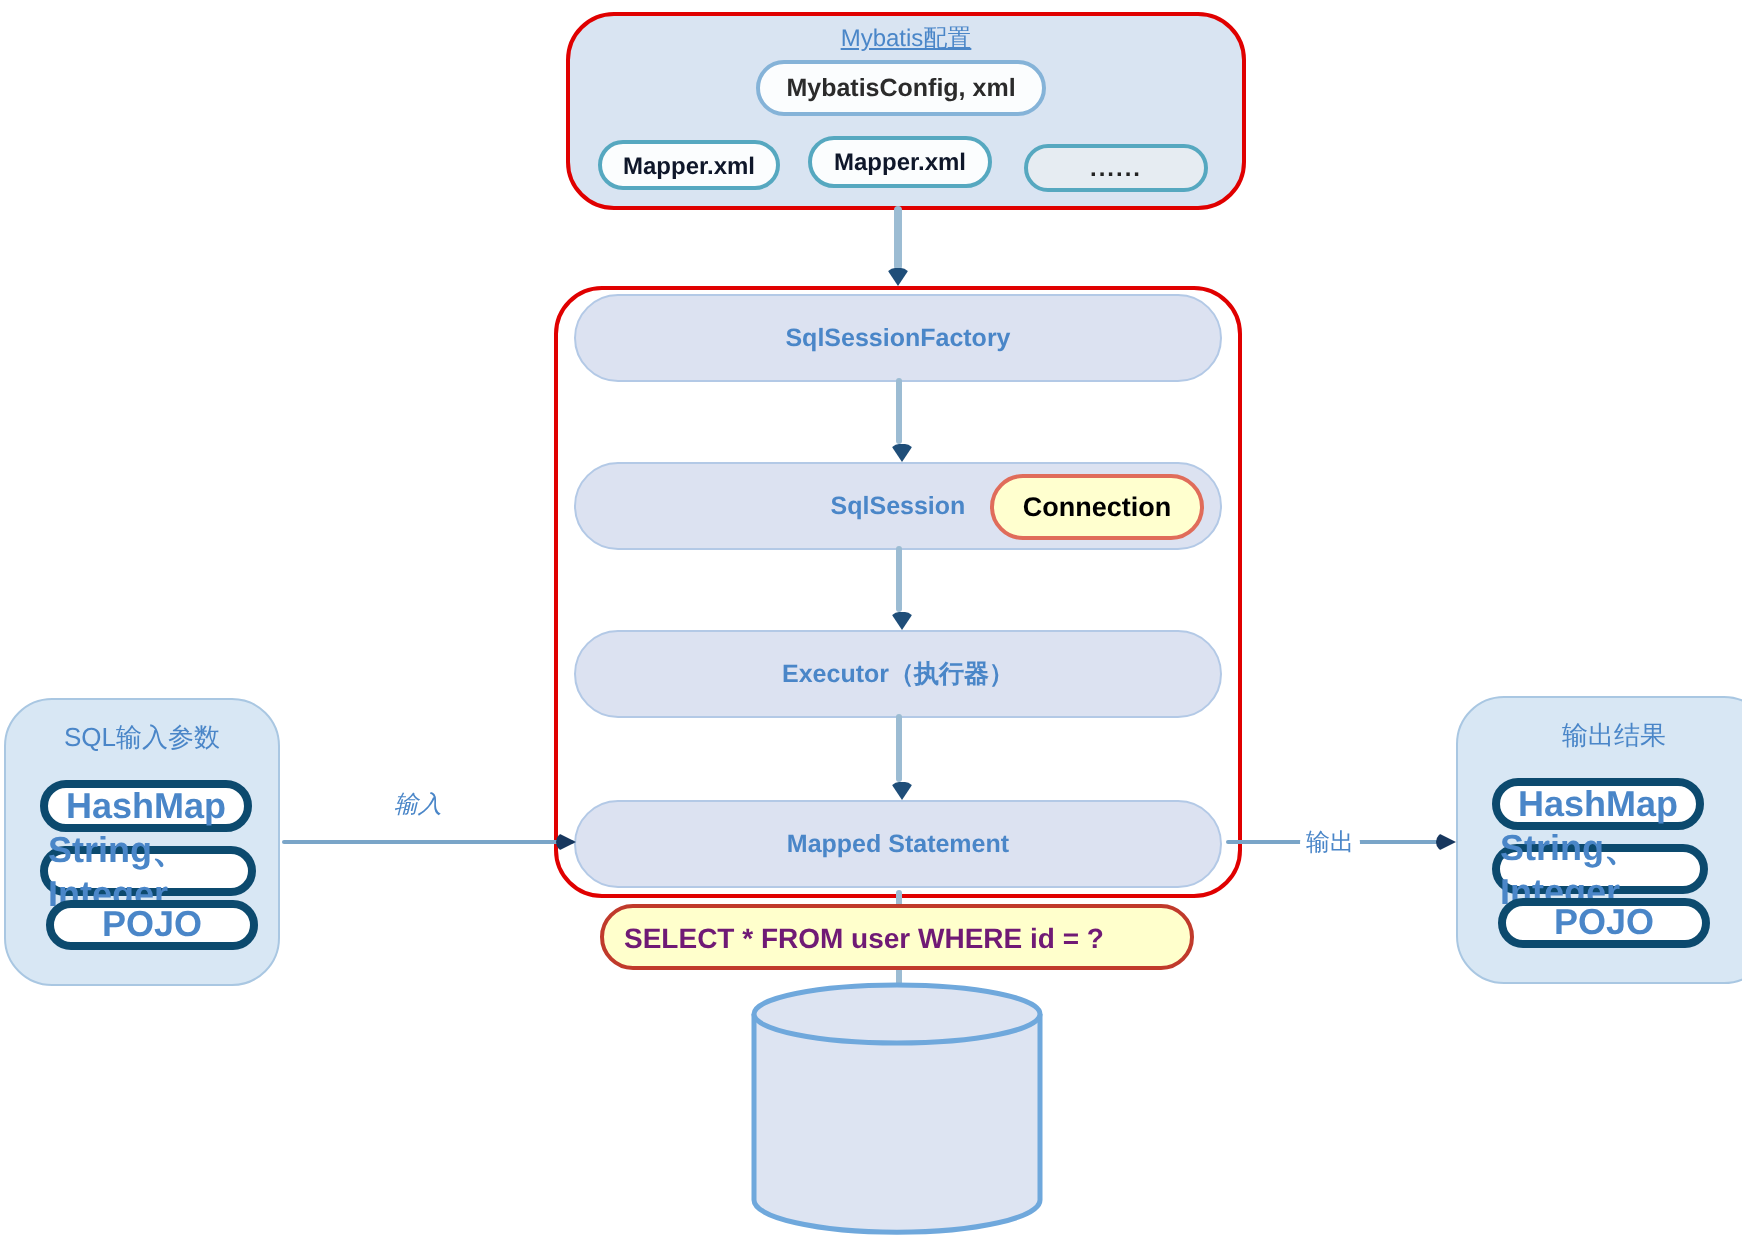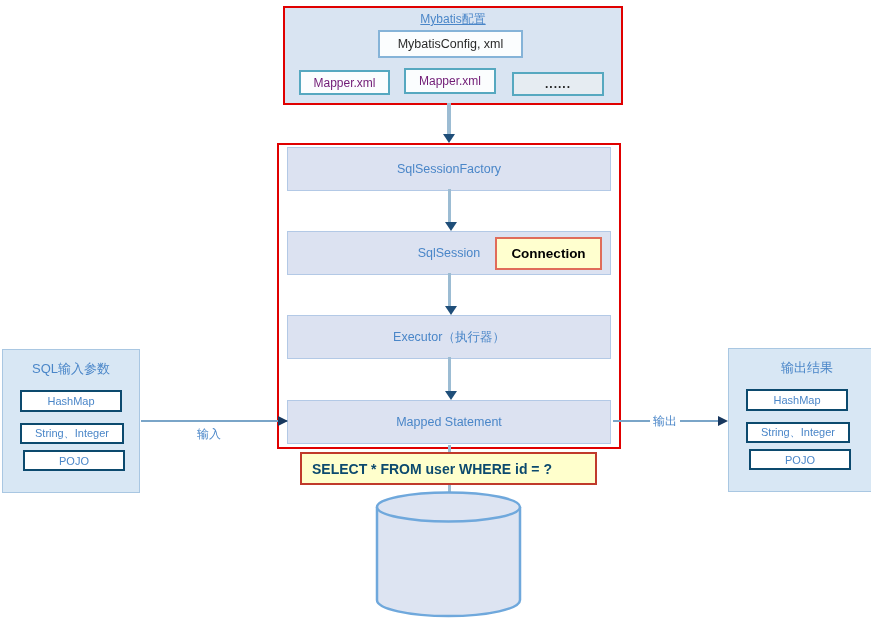--- a/index.html
+++ b/index.html
@@ -1,52 +1,52 @@
 <!DOCTYPE html>
 <html><head>
 <meta charset="utf-8">
 <style>
   html,body{margin:0;padding:0;background:#fff;font-family:"Liberation Sans",sans-serif;}
   #canvas{position:relative;width:871px;height:620px;background:#ffffff;overflow:hidden;}
 
   
-  .abs{position:absolute;}
-  .center{display:flex;align-items:center;justify-content:center;}
+  .abs{position:absolute;border-radius:24px;}
+  .center{display:flex;align-items:center;justify-content:center;font-weight:bold;}
 
   
   .config-group{left:283px;top:6px;width:336px;height:95px;background:#d9e4f2;border:2px solid #e00000;}
   .config-title{left:0;top:3px;width:100%;text-align:center;color:#4a86c8;font-size:12px;text-decoration:underline;}
   .config-file{left:93px;top:22px;width:141px;height:24px;background:#fbfdfe;border:2px solid #85b3d8;color:#2b2b2b;font-size:12.5px;}
-  .mapper-box{background:#fbfdfe;border:2px solid #56a8c0;color:#701a75;font-size:12px;}
+  .mapper-box{background:#fbfdfe;border:2px solid #56a8c0;color:#0f172a;font-size:12px;}
   .mapper-1{left:14px;top:62px;width:87px;height:21px;}
   .mapper-2{left:119px;top:60px;width:88px;height:22px;}
   .mapper-more{left:227px;top:64px;width:88px;height:20px;background:#e6ecf2;color:#222;font-weight:bold;letter-spacing:1px;}
 
   
   .core-group{left:277px;top:143px;width:340px;height:302px;background:#ffffff;border:2px solid #e00000;}
   .core-row{left:8px;width:322px;height:42px;background:#dce2f1;border:1px solid #b3c9e6;color:#4a86c8;font-size:12.5px;}
   .row-1{top:2px;}.row-2{top:86px;}.row-3{top:170px;}.row-4{top:255px;}
 
   
   .vline{background:#9cbcd3;width:3px;}
   .hline{background:#7aa5c8;height:2px;}
   .arrow-down{width:0;height:0;border-left:6px solid transparent;border-right:6px solid transparent;border-top:9px solid #1f4e79;}
   .arrow-right{width:0;height:0;border-top:5px solid transparent;border-bottom:5px solid transparent;border-left:10px solid #17375e;}
   .flow-label{background:#ffffff;color:#4a86c8;font-size:12px;padding:0 3px;z-index:3;}
 
   
   .connection-box{left:495px;top:237px;width:103px;height:29px;background:#ffffcf;border:2px solid #e06c5a;color:#000;font-weight:bold;font-size:13.5px;z-index:4;}
-  .sql-box{left:300px;top:452px;width:283px;height:29px;background:#ffffcc;border:2px solid #c03a2b;color:#0c4a6e;font-weight:bold;font-size:14px;z-index:2;display:flex;align-items:center;padding-left:10px;}
+  .sql-box{left:300px;top:452px;width:283px;height:29px;background:#ffffcc;border:2px solid #c03a2b;color:#701a75;font-weight:bold;font-size:14px;z-index:2;display:flex;align-items:center;padding-left:10px;}
 
   
   .side-group{width:136px;height:142px;background:#d8e7f4;border:1px solid #a9c7e2;}
   .input-group{left:2px;top:349px;}
   .output-group{left:728px;top:348px;padding-left:20px;}
   .side-title{left:0;top:10px;width:100%;text-align:center;color:#4a86c8;font-size:13px;}
-  .side-item{background:#ffffff;border:2px solid #0c4a6e;color:#4a86c8;font-size:11px;}
+  .side-item{background:#ffffff;border:4px solid #0c4a6e;color:#4a86c8;font-size:18px;}
   .si-1{left:17px;top:40px;width:98px;height:18px;}
   .si-2{left:17px;top:73px;width:100px;height:17px;}
   .si-3{left:20px;top:100px;width:98px;height:17px;}
 
   
   .db-wrap{left:375px;top:490px;width:147px;height:128px;z-index:1;}
   .db-label{left:375px;top:536px;width:147px;text-align:center;color:#4a86c8;font-size:12.5px;z-index:2;}
 </style>
 </head>
 <body>
@@ -95,21 +95,21 @@
 
   <div class="abs side-group output-group">
     <div class="abs side-title">输出结果</div>
     <div class="abs center side-item si-1">HashMap</div>
     <div class="abs center side-item si-2">String、Integer</div>
     <div class="abs center side-item si-3">POJO</div>
   </div>
 
   <div class="abs hline" style="left:141px;top:420px;width:146px;"></div>
   <div class="abs arrow-right" style="left:278px;top:416px;z-index:4;"></div>
-  <div class="abs flow-label" style="left:194px;top:426px;">输入</div>
+  <div class="abs flow-label" style="left:194px;top:394px;font-style:italic;">输入</div>
 
   <div class="abs hline" style="left:613px;top:420px;width:107px;"></div>
   <div class="abs arrow-right" style="left:718px;top:416px;"></div>
   <div class="abs flow-label" style="left:650px;top:413px;font-family:Liberation Mono, monospace;">输出</div>
 
   <div class="abs db-wrap">
     <svg width="147" height="128" viewBox="0 0 147 128">
       <path d="M2,17 L2,110 A71,16 0 0 0 145,110 L145,17" fill="#dde4f2" stroke="#6fa8dc" stroke-width="2.5"></path>
       <ellipse cx="73.5" cy="17" rx="71.5" ry="14.5" fill="#dde4f2" stroke="#6fa8dc" stroke-width="2.5"></ellipse>
     </svg>

